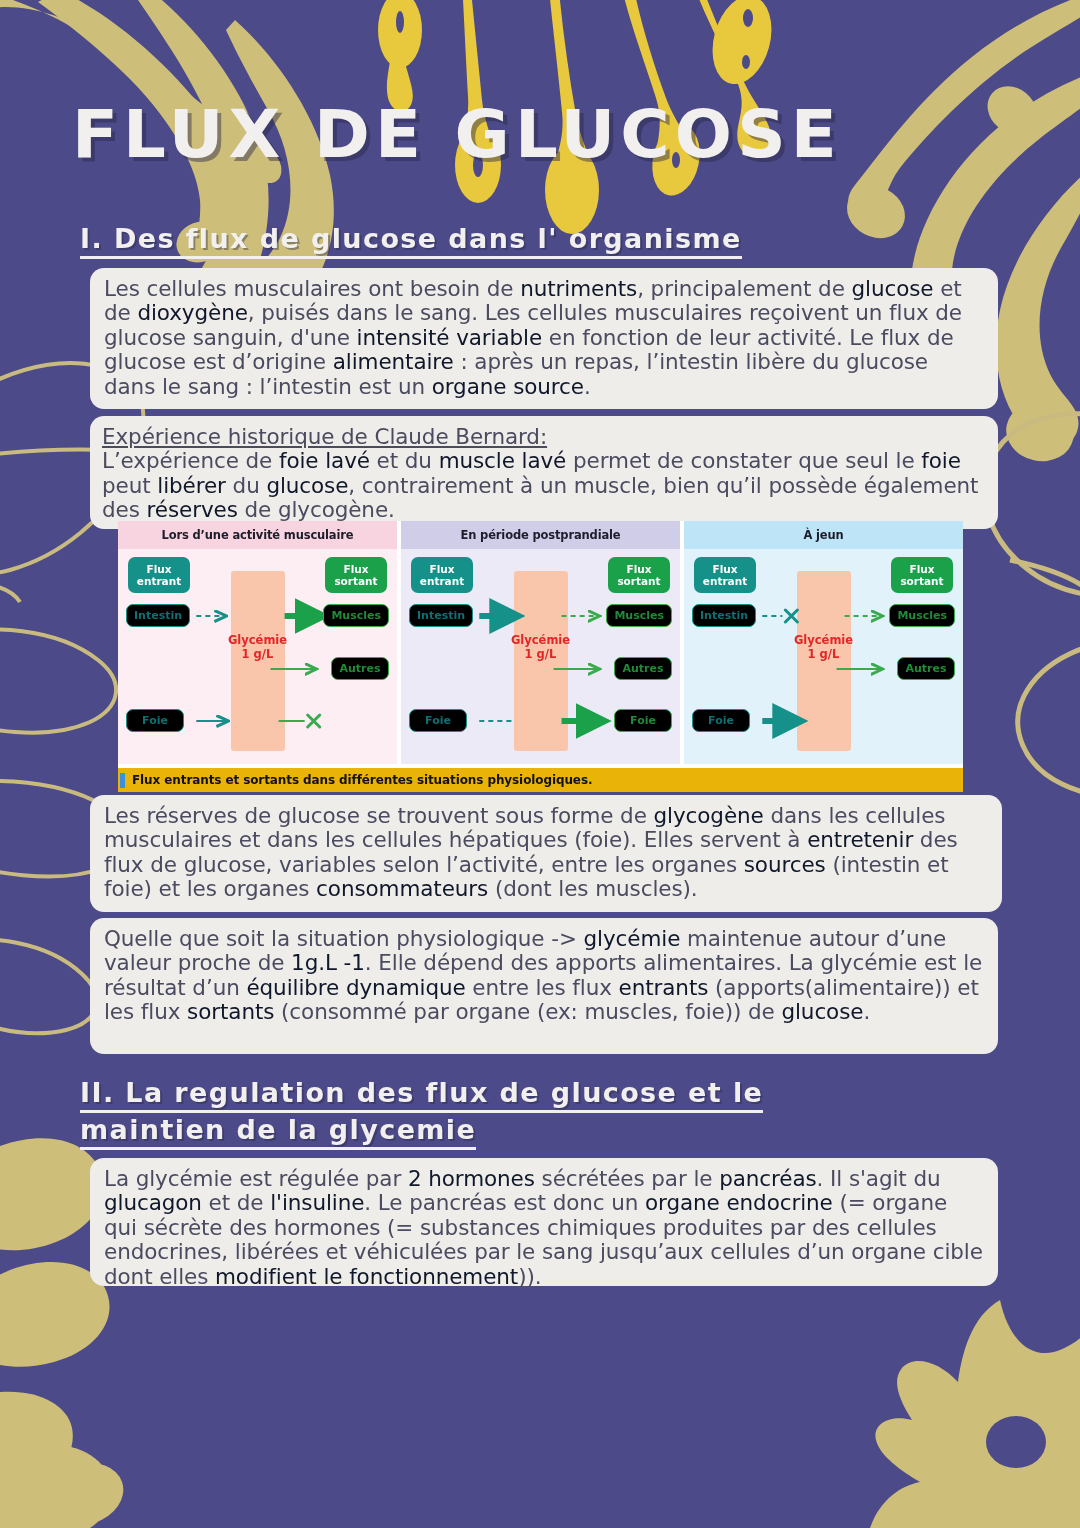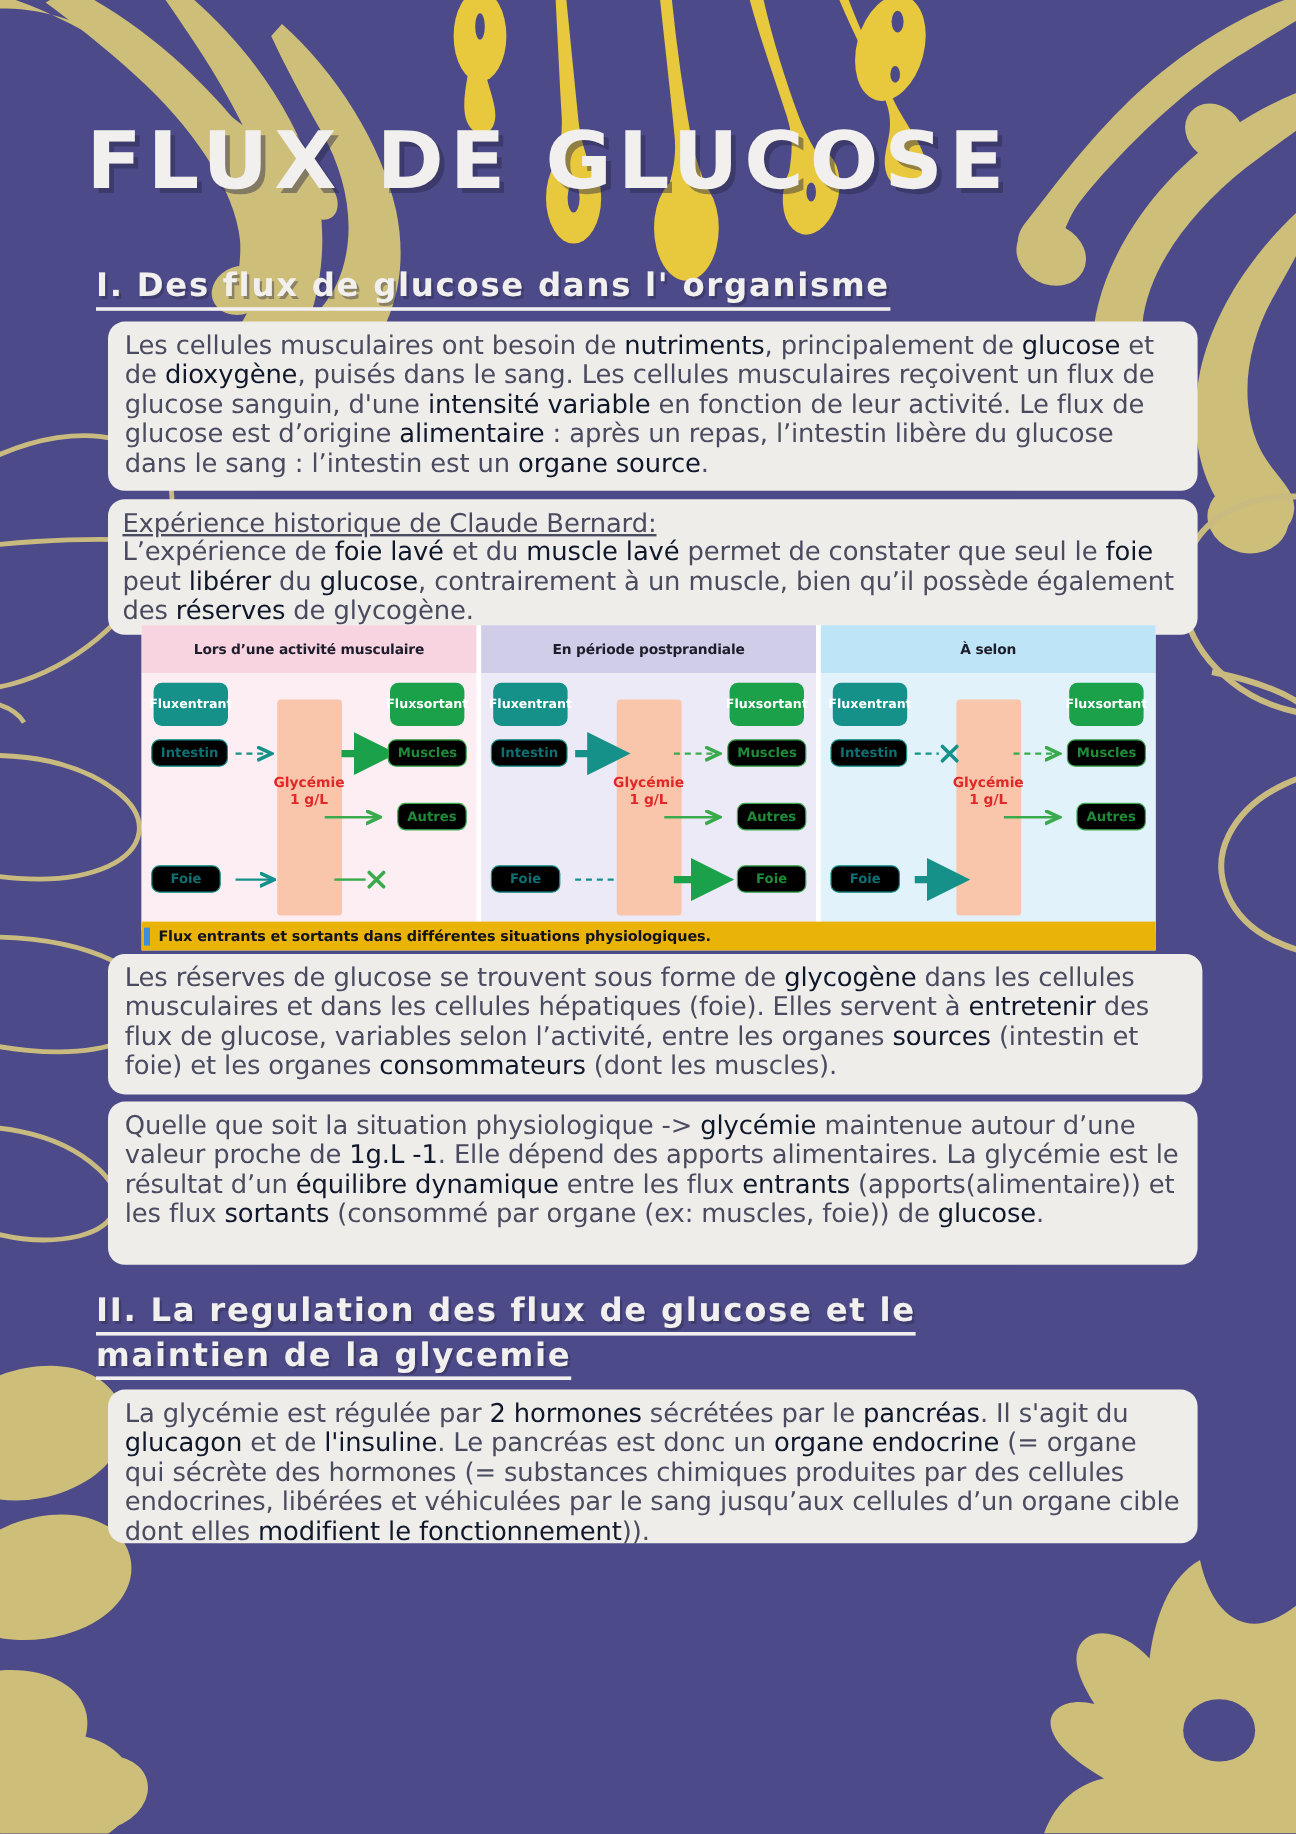--- a/index.html
+++ b/index.html
@@ -106,21 +106,21 @@
     width: 845px;
     height: 243px;
     gap: 4px;
   }
   .panel {
     position: relative;
     flex: 1 1 0;
     height: 243px;
   }
   .panel-head {
-    height: 40px;
+    height: 28px;
     display: flex;
     align-items: center;
     justify-content: center;
     font-size: 11.5px;
     font-weight: bold;
     color: #1d1d2b;
     letter-spacing: -0.15px;
   }
   .panel-body {
     position: relative;
@@ -162,20 +162,21 @@
   .badge {
     position: absolute;
     width: 62px;
     height: 36px;
     border-radius: 7px;
     color: #ffffff;
     font-size: 10.5px;
     font-weight: bold;
     line-height: 1.18;
     display: flex;
+    flex-direction: column;
     align-items: center;
     justify-content: center;
     text-align: center;
     z-index: 5;
   }
   .badge-in  { left: 10px;  top: 8px;  background: #159189; }
   .badge-out { right: 10px; top: 8px;  background: #1aa14a; }
 
   
   .pill {
@@ -445,21 +446,21 @@
           </div>
           <div class="pill pill-left row-1">Intestin</div>
           <div class="pill pill-left row-3">Foie</div>
           <div class="pill pill-right row-1">Muscles</div>
           <div class="pill pill-right row-2">Autres</div>
           <div class="pill pill-right row-3">Foie</div>
         </div>
       </div>
 
       <div class="panel p3">
-        <div class="panel-head">À selon</div>
+        <div class="panel-head">À jeun</div>
         <div class="panel-body">
           <div class="glyc-col"></div>
           <svg class="conn" viewBox="0 0 278 215" preserveAspectRatio="none">
 
             <line x1="78" y1="67" x2="98" y2="67" stroke="#159189" stroke-width="2" stroke-dasharray="5,4"></line>
             <path d="M101,61 L113,73 M113,61 L101,73" stroke="#159189" stroke-width="3" stroke-linecap="round"></path>
 
             <line x1="160" y1="67" x2="196" y2="67" stroke="#3aab4d" stroke-width="2" stroke-dasharray="5,4" marker-end="url(#ah-green)"></line>
 
             <line x1="152" y1="120" x2="196" y2="120" stroke="#3aab4d" stroke-width="2" marker-end="url(#ah-green)"></line>

